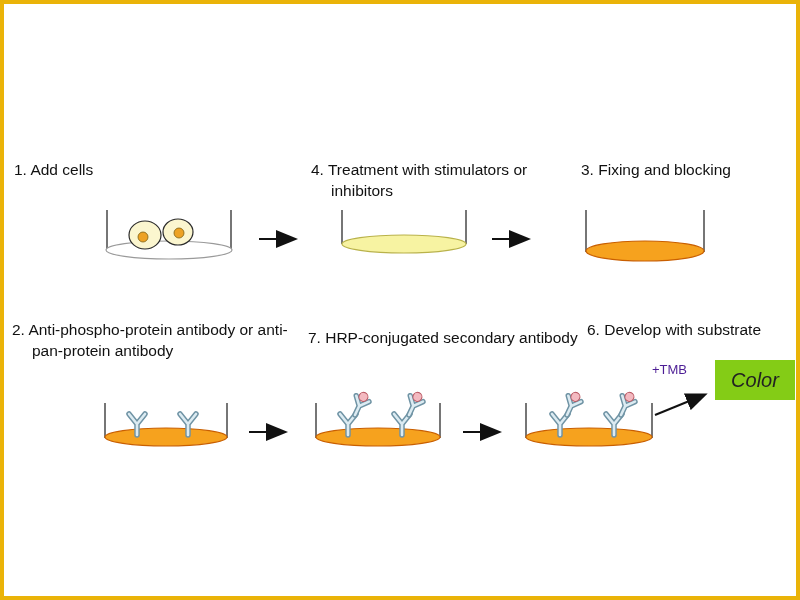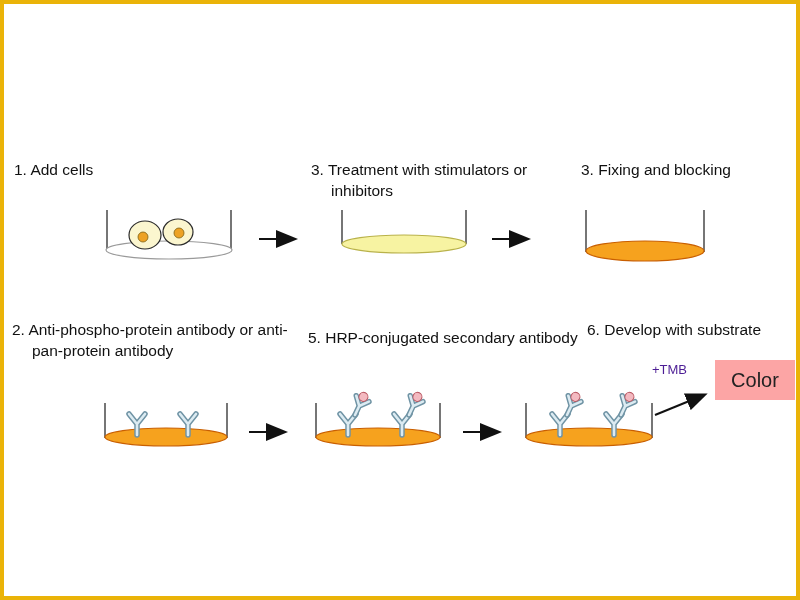--- a/index.html
+++ b/index.html
@@ -123,27 +123,27 @@
       <ellipse class="orange-stroke" cx="585" cy="433" rx="63" ry="9" fill="#f6a21e"></ellipse>
       <use href="#ab2-shape" x="556" y="431"></use>
       <use href="#ab2-shape" x="610" y="431"></use>
     </g>
 
     <path class="arrow-line" d="M651,411 L700,391" marker-end="url(#arrowhead)" stroke="#111111"></path>
   </svg>
 
   <div class="label" style="left:10px;top:156px;">1. Add cells</div>
 
-  <div class="label hang" style="left:307px;top:156px;width:250px;">3. Treatment with stimulators or inhibitors</div>
+  <div class="label hang" style="left:307px;top:156px;width:250px;">4. Treatment with stimulators or inhibitors</div>
 
   <div class="label" style="left:577px;top:156px;text-align:center;">3. Fixing and blocking</div>
 
   <div class="label hang" style="left:8px;top:316px;width:262px;">2. Anti-phospho-protein antibody or anti-pan-protein antibody</div>
 
-  <div class="label hang" style="left:304px;top:324px;width:250px;">5. HRP-conjugated secondary antibody</div>
+  <div class="label hang" style="left:304px;top:324px;width:250px;">7. HRP-conjugated secondary antibody</div>
 
   <div class="label" style="left:583px;top:316px;width:210px;">6. Develop with substrate</div>
 
   <div class="tmb">+TMB</div>
 
-  <div class="color-box" style="background: #fca5a5;">Color</div>
+  <div class="color-box" style="background: #84cc16; font-style: italic;">Color</div>
 
 </div>
 
 </body></html>

